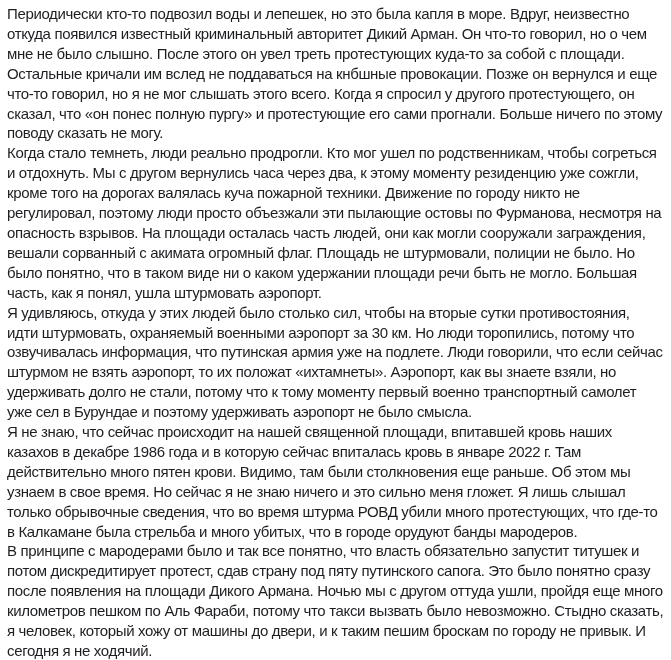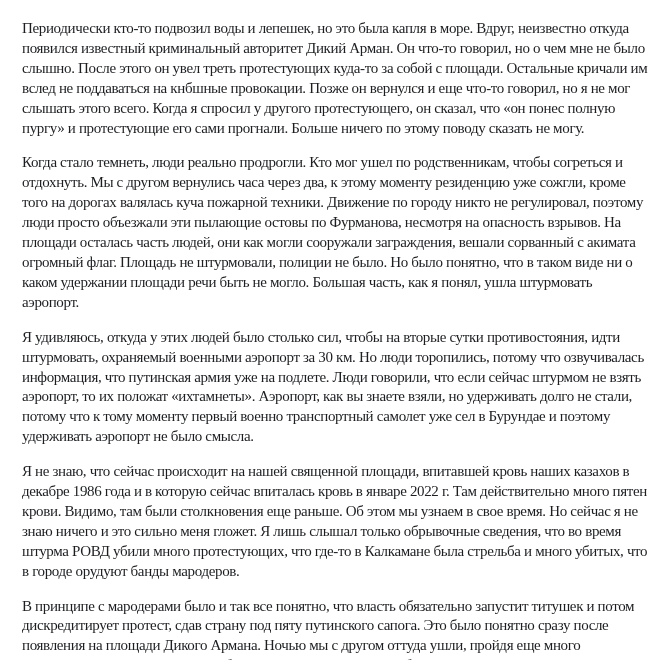--- a/index.html
+++ b/index.html
@@ -17,23 +17,22 @@
     width: 671px;
     padding: 4px 7px 0 7px;
     font-family: "Liberation Sans", "DejaVu Sans", sans-serif;
     font-size: 15px;
     line-height: 19.9px;
     letter-spacing: -0.35px;
     color: #1c1e21;
     text-align: left;
   }
   .post-text p {
-    margin: 15px;
+    margin: 0;
     padding: 0;
-    font-family: Liberation Serif, serif;
   }
 </style>
 </head>
 <body>
 
 <div class="post-text">
   <p>Периодически кто-то подвозил воды и лепешек, но это была капля в море. Вдруг, неизвестно откуда появился известный криминальный авторитет Дикий Арман. Он что-то говорил, но о чем мне не было слышно. После этого он увел треть протестующих куда-то за собой с площади. Остальные кричали им вслед не поддаваться на кнбшные провокации. Позже он вернулся и еще что-то говорил, но я не мог слышать этого всего. Когда я спросил у другого протестующего, он сказал, что «он понес полную пургу» и протестующие его сами прогнали. Больше ничего по этому поводу сказать не могу.</p>
   <p>Когда стало темнеть, люди реально продрогли. Кто мог ушел по родственникам, чтобы согреться и отдохнуть. Мы с другом вернулись часа через два, к этому моменту резиденцию уже сожгли, кроме того на дорогах валялась куча пожарной техники. Движение по городу никто не регулировал, поэтому люди просто объезжали эти пылающие остовы по Фурманова, несмотря на опасность взрывов. На площади осталась часть людей, они как могли сооружали заграждения, вешали сорванный с акимата огромный флаг. Площадь не штурмовали, полиции не было. Но было понятно, что в таком виде ни о каком удержании площади речи быть не могло. Большая часть, как я понял, ушла штурмовать аэропорт.</p>
   <p>Я удивляюсь, откуда у этих людей было столько сил, чтобы на вторые сутки противостояния, идти штурмовать, охраняемый военными аэропорт за 30 км. Но люди торопились, потому что озвучивалась информация, что путинская армия уже на подлете. Люди говорили, что если сейчас штурмом не взять аэропорт, то их положат «ихтамнеты». Аэропорт, как вы знаете взяли, но удерживать долго не стали, потому что к тому моменту первый военно транспортный самолет уже сел в Бурундае и поэтому удерживать аэропорт не было смысла.</p>
   <p>Я не знаю, что сейчас происходит на нашей священной площади, впитавшей кровь наших казахов в декабре 1986 года и в которую сейчас впиталась кровь в январе 2022 г. Там действительно много пятен крови. Видимо, там были столкновения еще раньше. Об этом мы узнаем в свое время. Но сейчас я не знаю ничего и это сильно меня гложет. Я лишь слышал только обрывочные сведения, что во время штурма РОВД убили много протестующих, что где-то в Калкамане была стрельба и много убитых, что в городе орудуют банды мародеров.</p>

